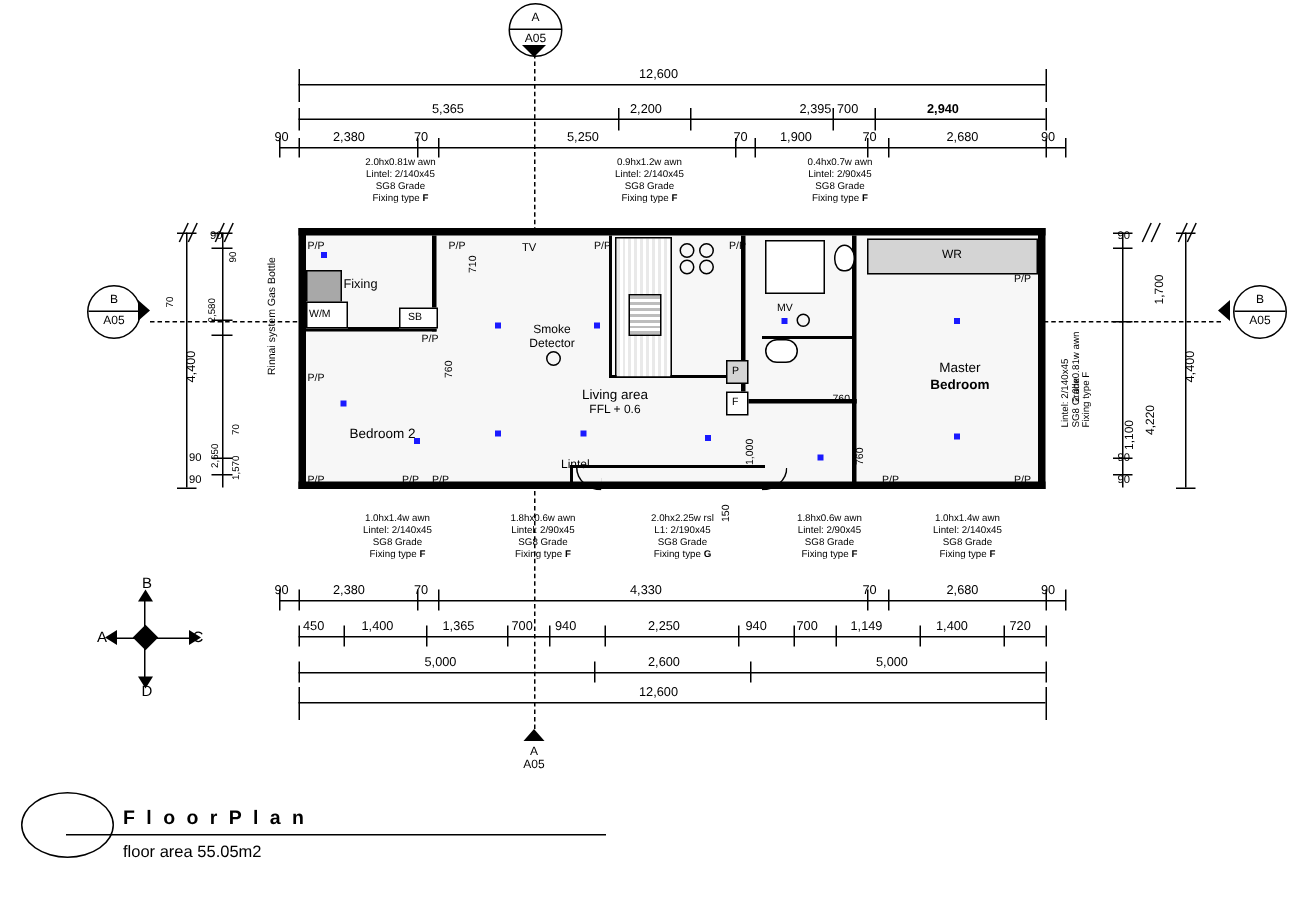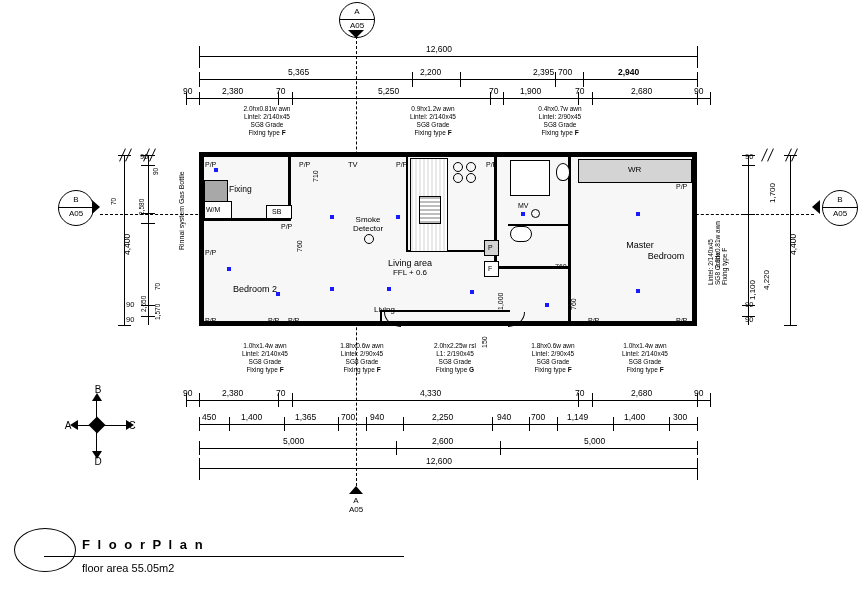--- a/index.html
+++ b/index.html
@@ -222,27 +222,27 @@
 <div class="abs" style="left:510px;top:160px;width:38px;height:34px;border:1px solid #000;background:#fff;"></div>
 <div class="abs" style="left:556px;top:163px;width:12px;height:16px;border:1px solid #000;border-radius:50% 50% 45% 45%;background:#fff;"></div>
 <div class="abs" style="left:510px;top:226px;width:20px;height:14px;border:1px solid #000;border-radius:8px;background:#fff;"></div>
 <div class="txt" style="left:518px;top:201px;font-size:7px;">MV</div>
 <div class="abs" style="left:531px;top:209px;width:7px;height:7px;border:1px solid #000;border-radius:50%;"></div>
 
 <div class="room" style="left:215px;top:284px;width:80px;">Bedroom 2</div>
 <div class="room" style="left:370px;top:258px;width:80px;">Living area</div>
 <div class="room" style="left:370px;top:268px;width:80px;font-size:8px;">FFL + 0.6</div>
 <div class="room" style="left:600px;top:240px;width:80px;">Master</div>
-<div class="room" style="left:626px;top:251px;width:80px;">Bedroom</div>
+<div class="room" style="left:600px;top:251px;width:80px;font-weight:bold;">Bedroom</div>
 
 <div class="room" style="left:338px;top:215px;width:60px;font-size:8px;">Smoke</div>
 <div class="room" style="left:338px;top:224px;width:60px;font-size:8px;">Detector</div>
 <div class="abs" style="left:364px;top:234px;width:8px;height:8px;border:1px solid #000;border-radius:50%;"></div>
 
-<div class="txt" style="left:374px;top:305px;font-size:8px;">Living</div>
+<div class="txt" style="left:374px;top:305px;font-size:8px;">Lintel</div>
 
 <div class="txt" style="left:348px;top:160px;font-size:7.5px;">TV</div>
 
 <div class="txt" style="left:205px;top:160px;font-size:7px;">P/P</div>
 <div class="txt" style="left:299px;top:160px;font-size:7px;">P/P</div>
 <div class="txt" style="left:396px;top:160px;font-size:7px;">P/P</div>
 <div class="txt" style="left:486px;top:160px;font-size:7px;">P/P</div>
 <div class="txt" style="left:676px;top:182px;font-size:7px;">P/P</div>
 <div class="txt" style="left:281px;top:222px;font-size:7px;">P/P</div>
 <div class="txt" style="left:205px;top:316px;font-size:7px;">P/P</div>
@@ -346,21 +346,21 @@
 <div class="dimtxt" style="left:202px;top:412px;">450</div>
 <div class="dimtxt" style="left:241px;top:412px;">1,400</div>
 <div class="dimtxt" style="left:295px;top:412px;">1,365</div>
 <div class="dimtxt" style="left:341px;top:412px;">700</div>
 <div class="dimtxt" style="left:370px;top:412px;">940</div>
 <div class="dimtxt" style="left:432px;top:412px;">2,250</div>
 <div class="dimtxt" style="left:497px;top:412px;">940</div>
 <div class="dimtxt" style="left:531px;top:412px;">700</div>
 <div class="dimtxt" style="left:567px;top:412px;">1,149</div>
 <div class="dimtxt" style="left:624px;top:412px;">1,400</div>
-<div class="dimtxt" style="left:673px;top:412px;">300</div>
+<div class="dimtxt" style="left:673px;top:412px;">720</div>
 
 <div class="ln" style="left:199px;top:448px;width:498px;height:1px;"></div>
 <div class="ln" style="left:199px;top:441px;width:1px;height:14px;"></div>
 <div class="ln" style="left:396px;top:441px;width:1px;height:14px;"></div>
 <div class="ln" style="left:500px;top:441px;width:1px;height:14px;"></div>
 <div class="ln" style="left:697px;top:441px;width:1px;height:14px;"></div>
 <div class="dimtxt" style="left:283px;top:436px;">5,000</div>
 <div class="dimtxt" style="left:432px;top:436px;">2,600</div>
 <div class="dimtxt" style="left:584px;top:436px;">5,000</div>
 

